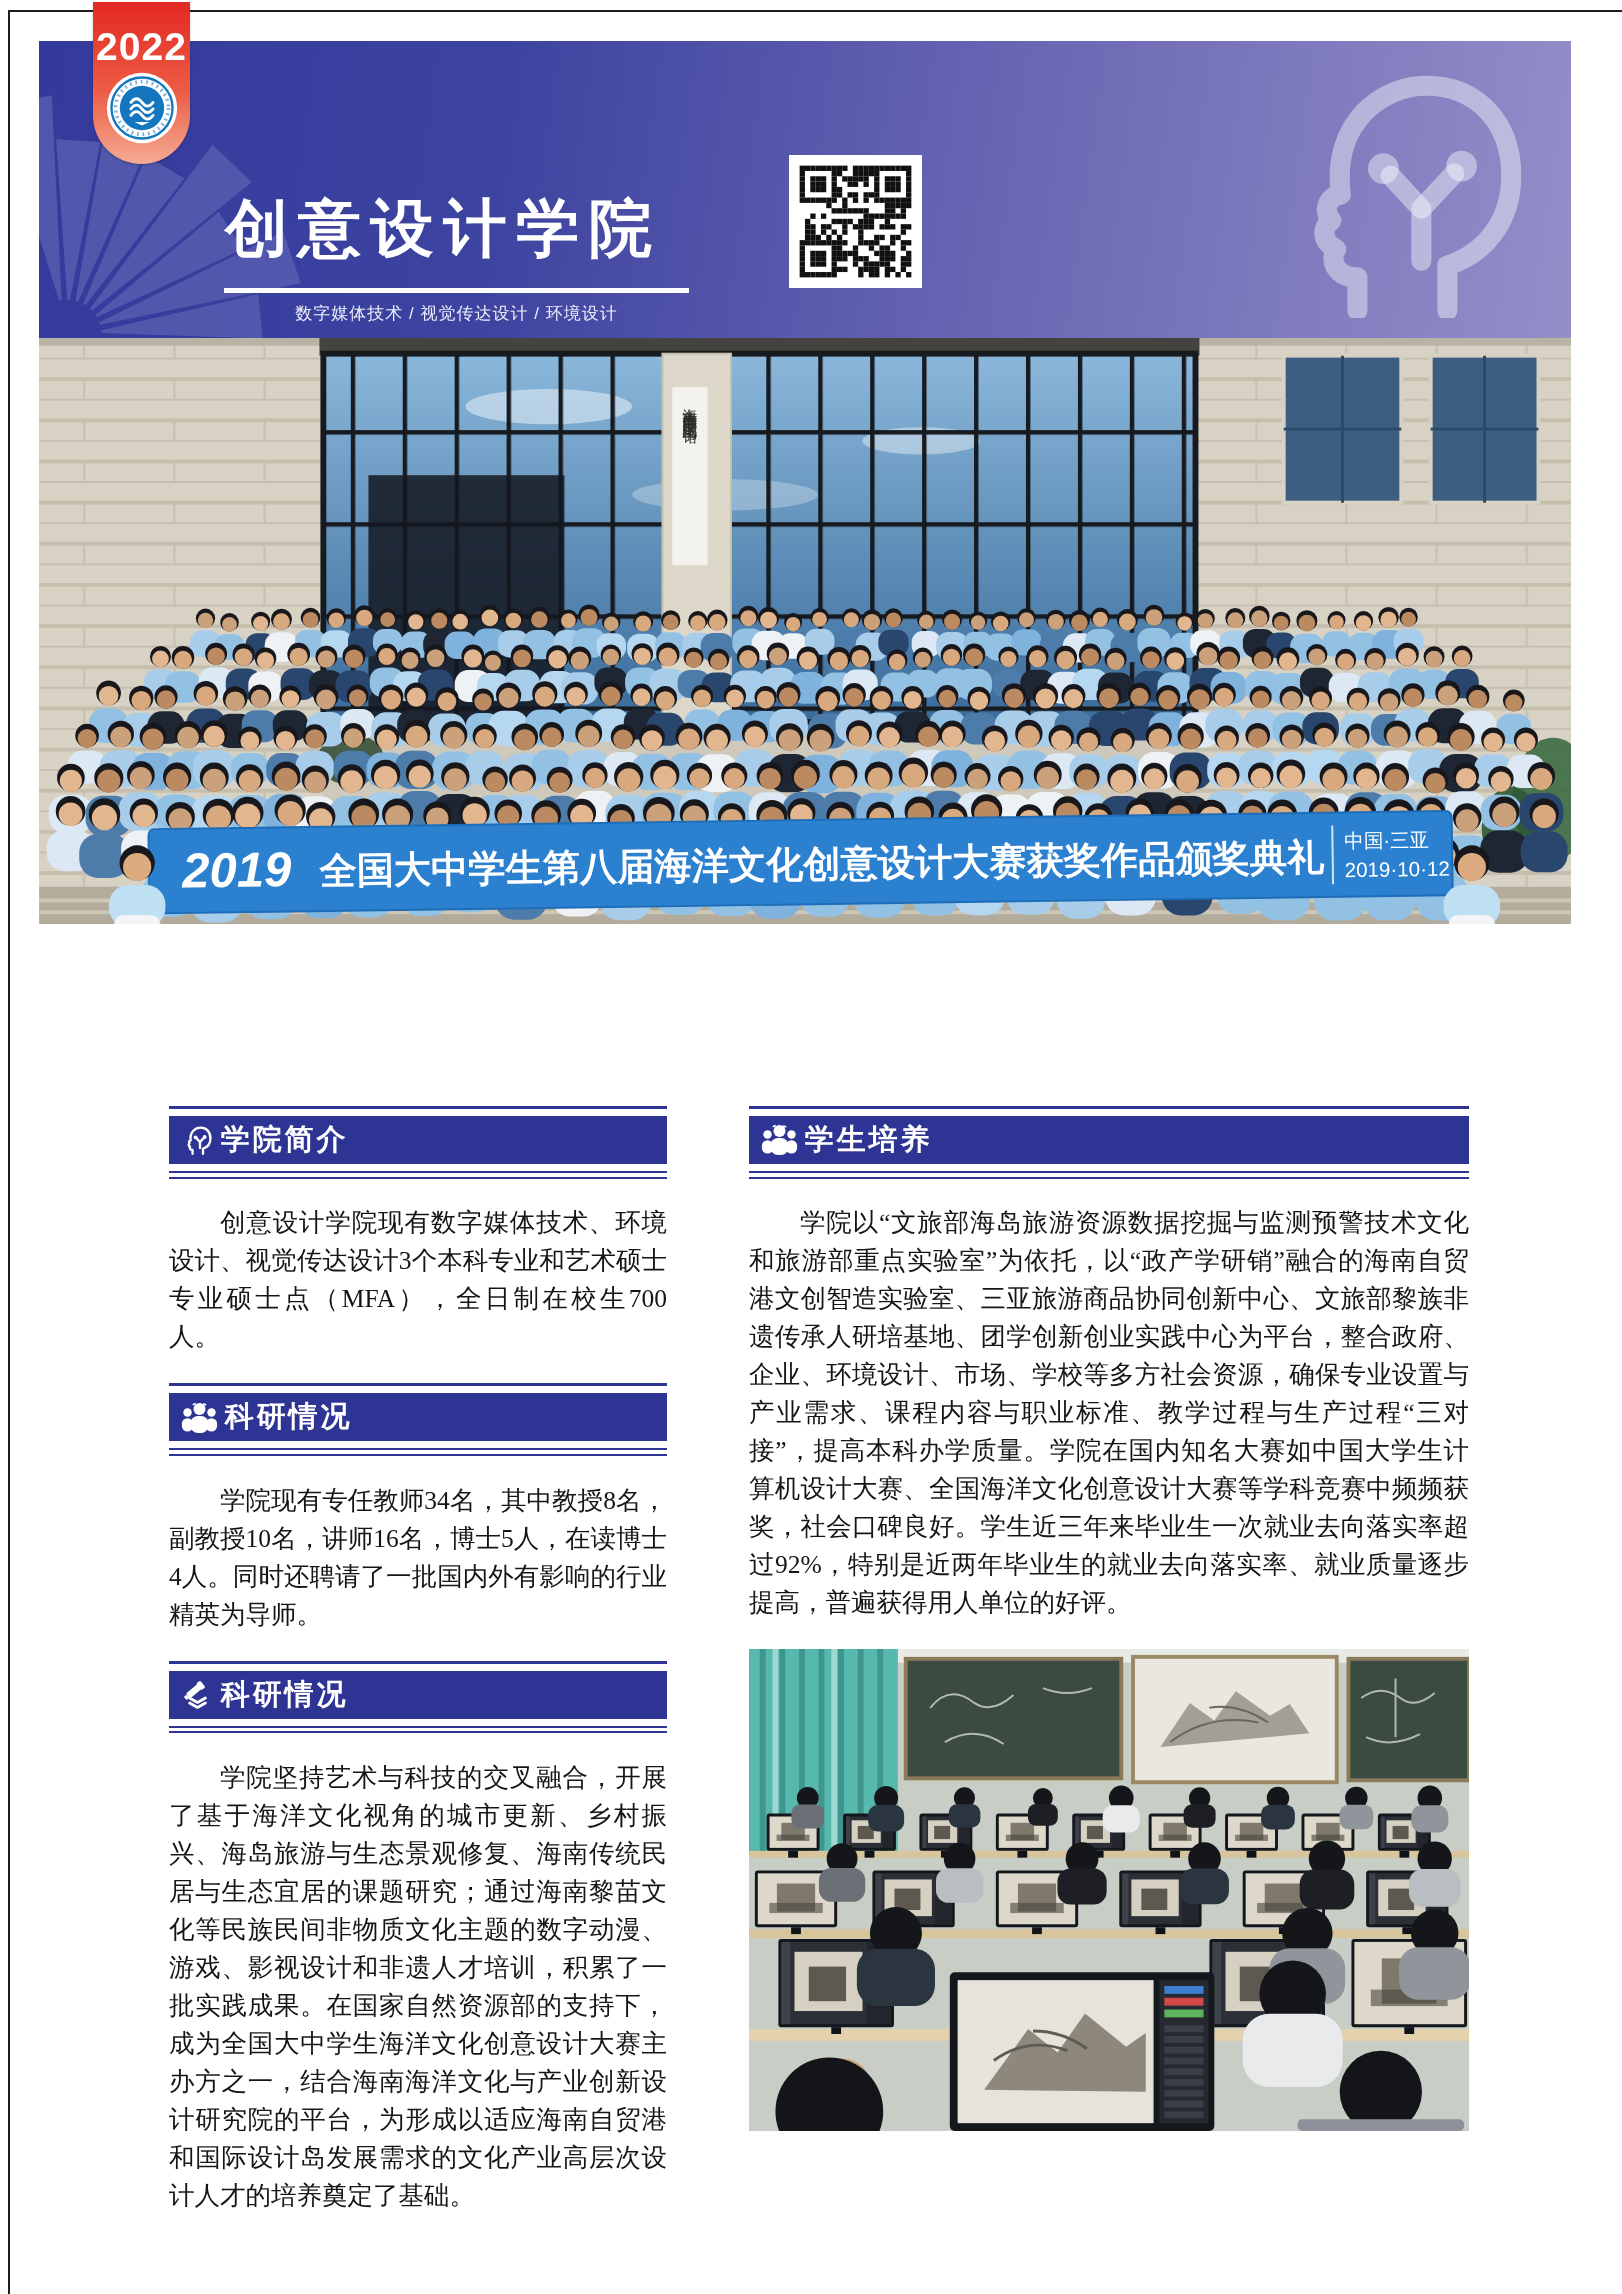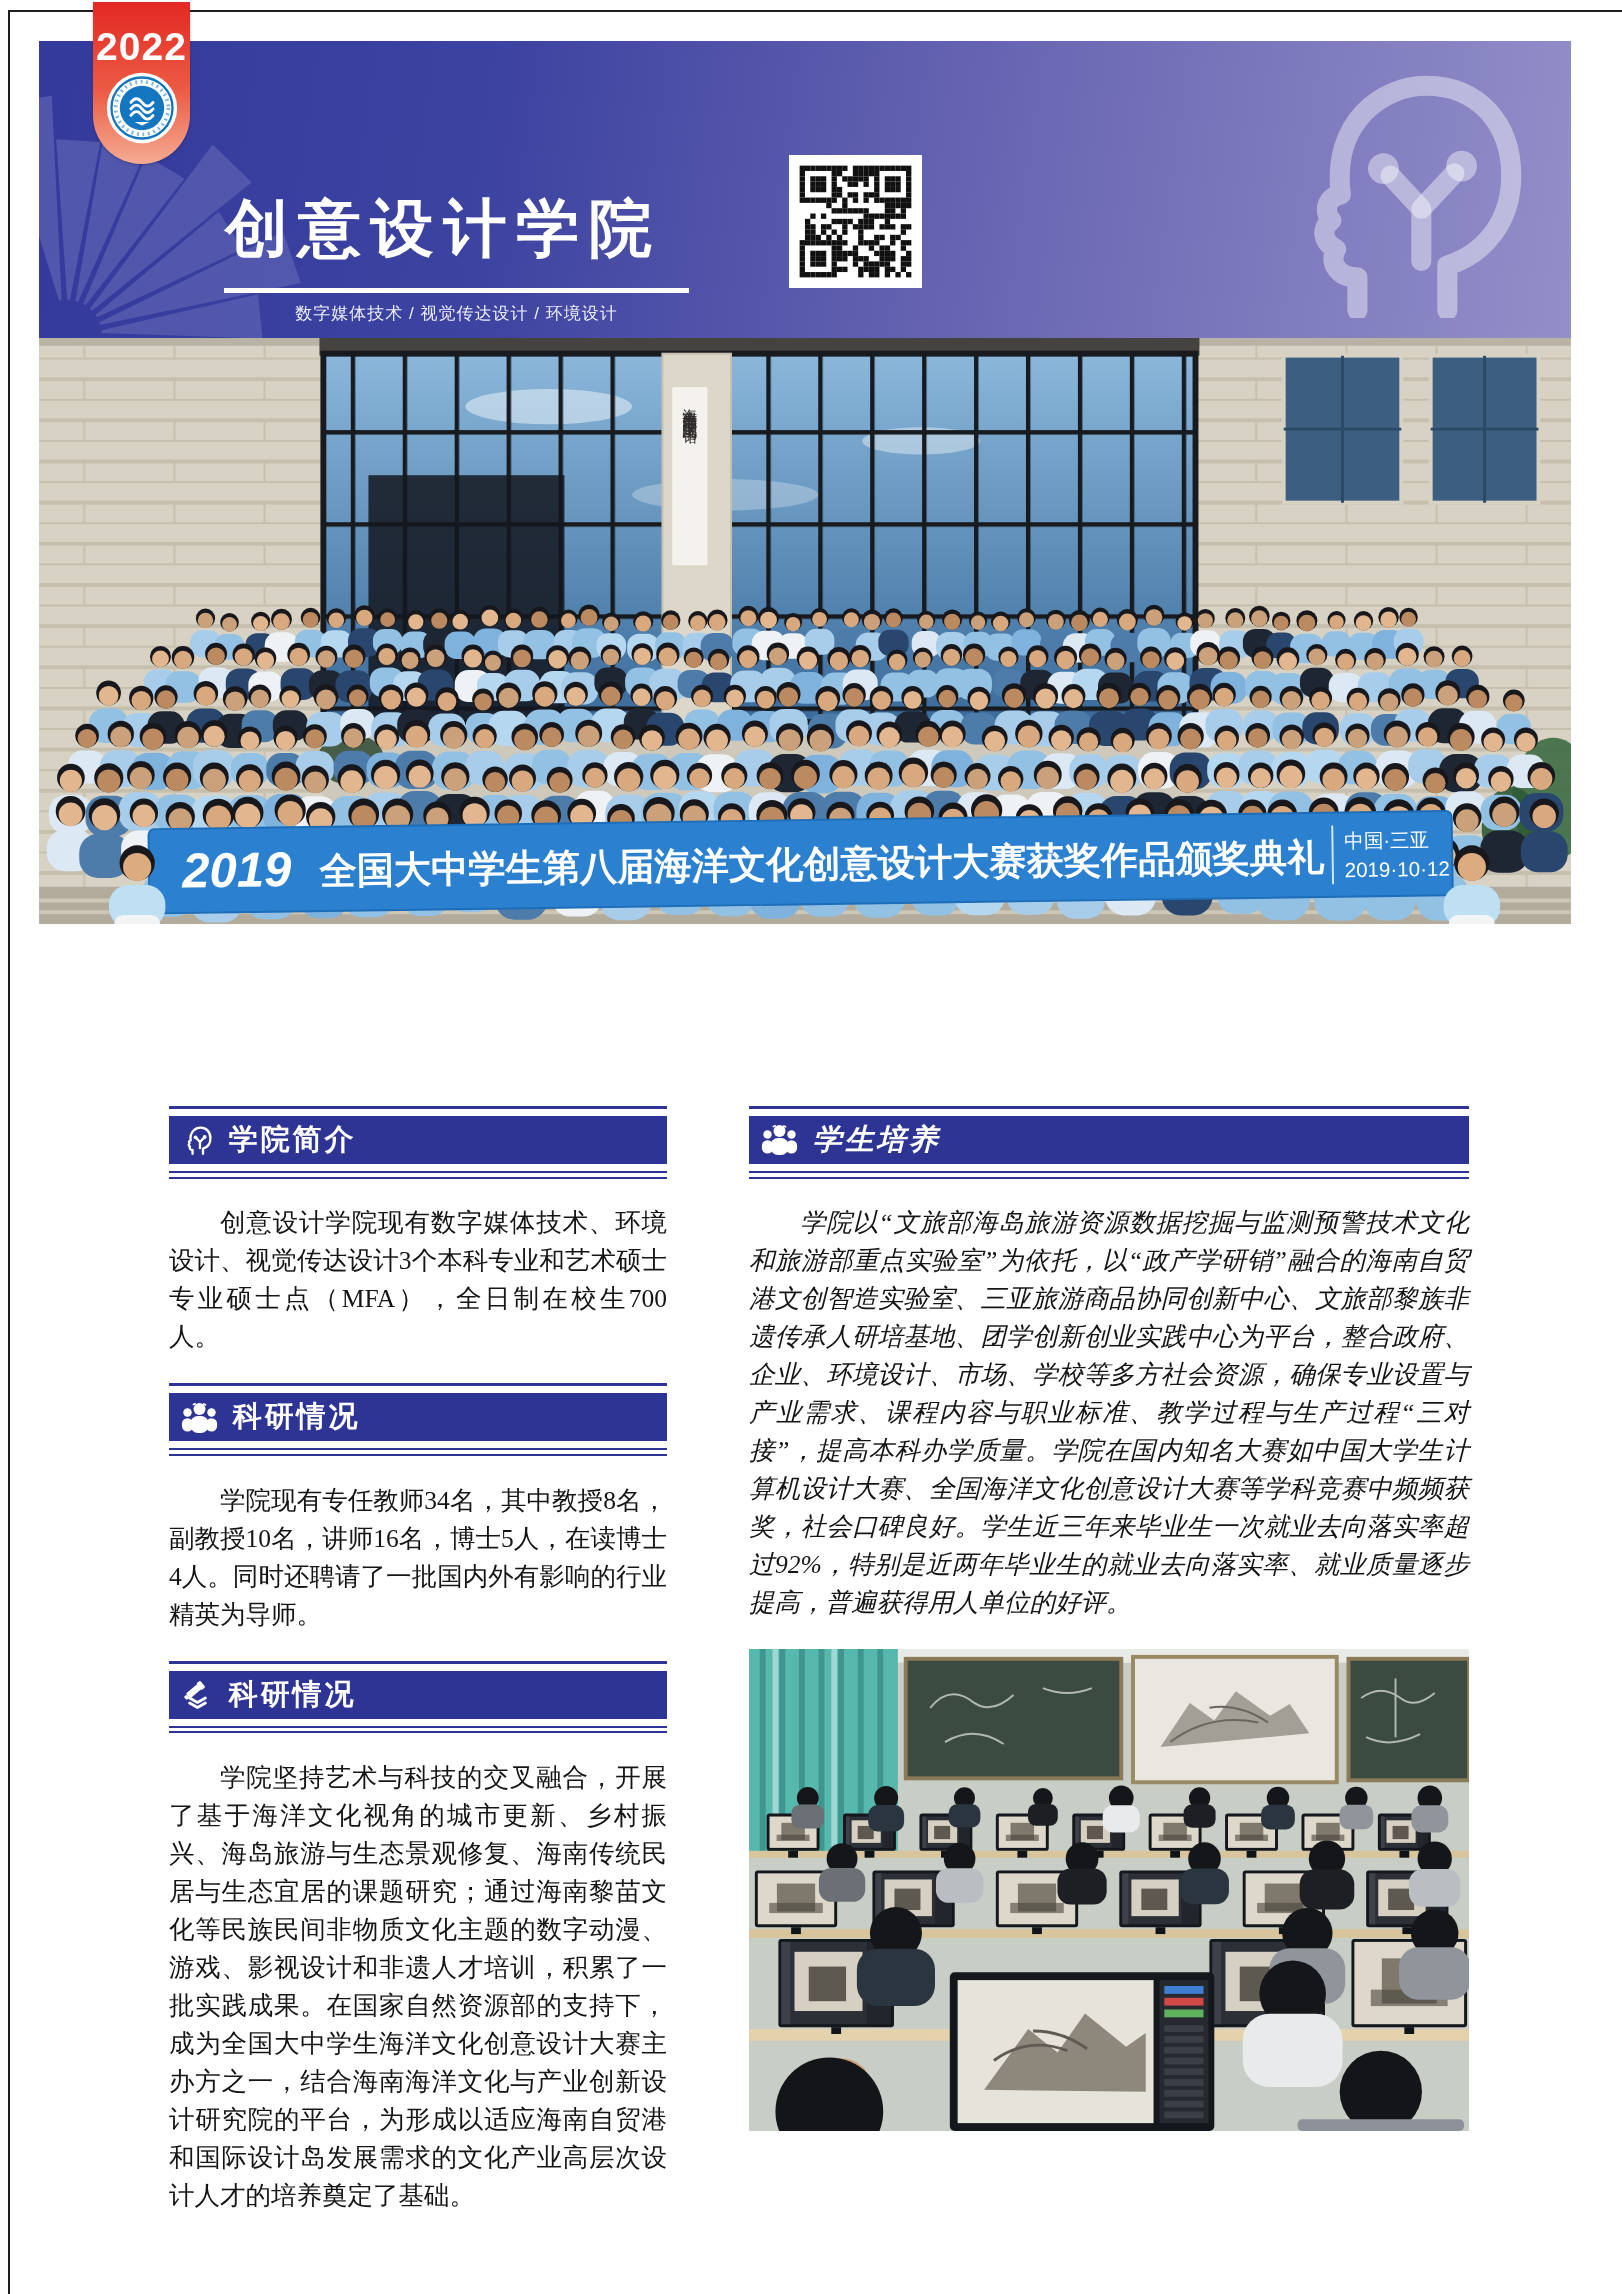--- a/index.html
+++ b/index.html
@@ -27,23 +27,23 @@
   .ribbon-year{margin-top:23px;font-family:Liberation Sans, sans-serif;
                font-size:39px;font-weight:bold;color:#fff;letter-spacing:1px;}
   .seal{width:74px;height:74px;margin:2px auto 0;}
 
   
   .group-photo{position:absolute;left:39px;top:338px;width:1532px;height:586px;display:block;}
   .lab-photo{display:block;width:720px;height:482px;margin-top:25.5px;}
 
   
   .col-left{position:absolute;left:169px;top:1106px;width:498px;}
-  .col-right{position:absolute;left:749px;top:1106px;width:720px;font-style:italic;}
+  .col-right{position:absolute;left:749px;top:1106px;width:720px;}
   .sec-topline{height:2.9px;background:#2e3493;margin-bottom:6.9px;}
-  .sec-bar{height:48px;background:#2e3493;color:#fff;display:flex;align-items:center;gap:15px;
+  .sec-bar{height:48px;background:#2e3493;color:#fff;display:flex;align-items:center;gap:7px;
            padding-left:11.8px;font-size:29px;font-weight:bold;letter-spacing:2.9px;}
   .sec-bar svg{flex:0 0 auto;}
   .sec-underline{margin-top:6.9px;height:3.9px;border-top:2.9px solid #2e3493;border-bottom:2px solid #2e3493;}
   .para{margin:25.5px 0 27.4px 0;font-family:"Liberation Serif","DejaVu Serif",serif;font-size:25.5px;
         line-height:38px;text-align:justify;text-indent:2em;color:#151515;}
 </style>
 </head>
 <body>
 
 <div class="page">

